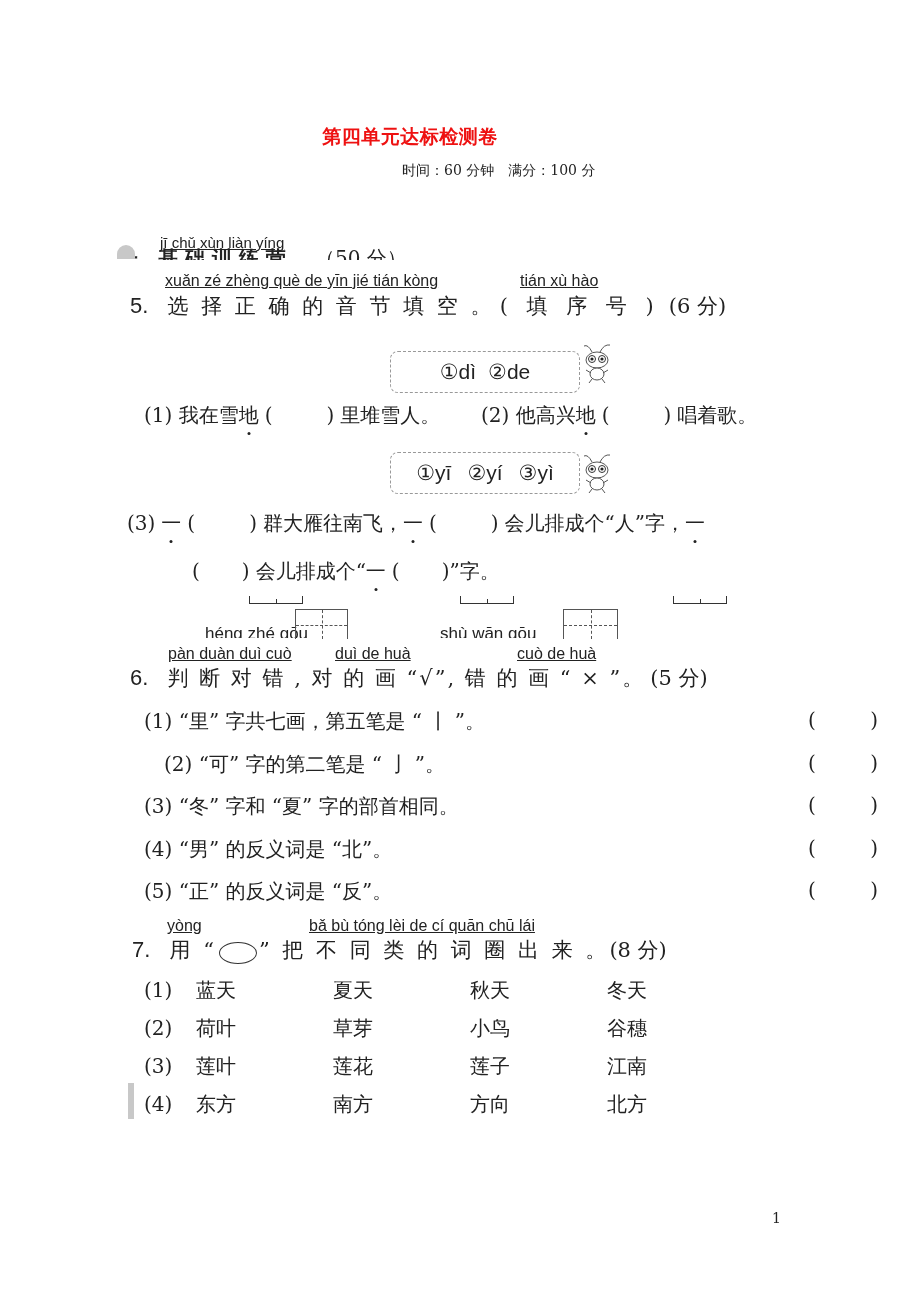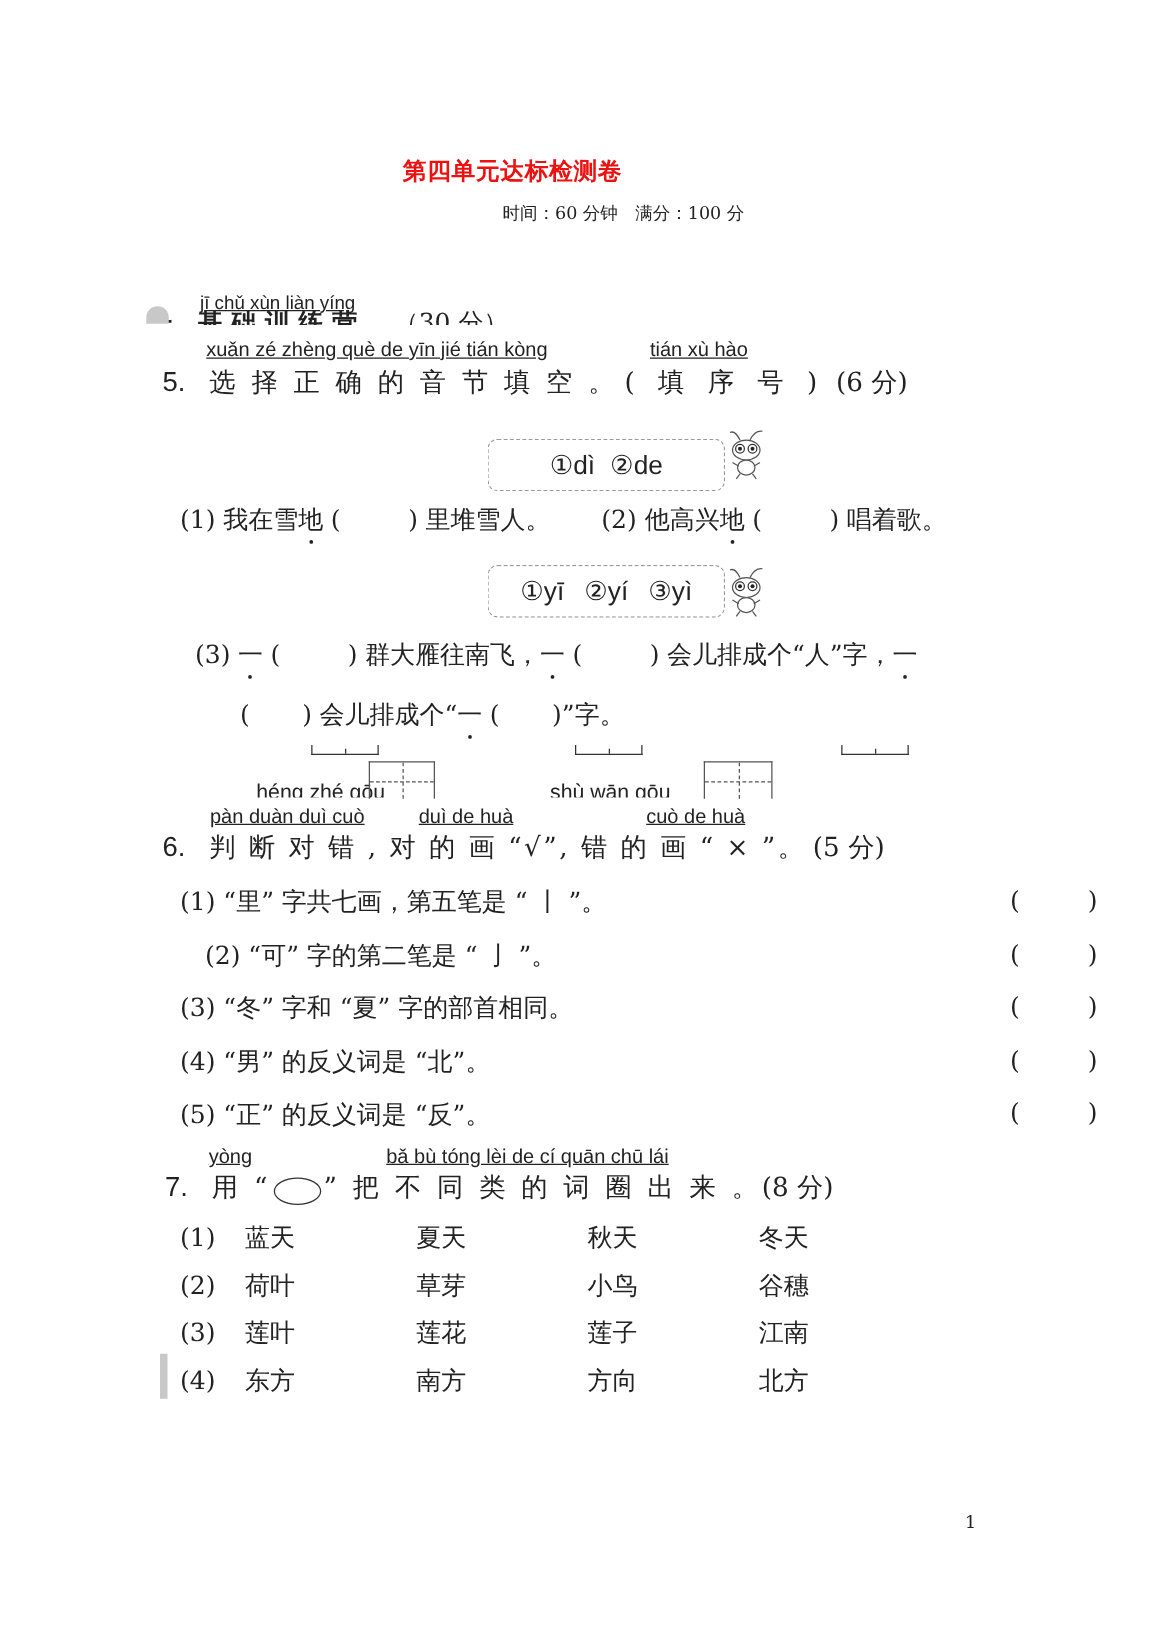--- a/index.html
+++ b/index.html
@@ -28,21 +28,21 @@
 </style>
 </head>
 <body>
 
 <div class="abs title">第四单元达标检测卷</div>
 <div class="abs subtitle">时间：60 分钟　满分：100 分</div>
 
 <div class="abs pinyin" style="left:160px;top:234px;font-size:15px;">jī  chǔ xùn liàn yíng</div>
 <div class="abs" style="left:118px;top:248px;width:520px;height:12px;overflow:hidden;">
   <span style="font-family:'DejaVu Sans',sans-serif;font-size:20px;font-weight:bold;position:relative;top:-3px;">一、基 础 训 练 营</span>
-  <span style="font-size:20px;position:relative;top:-3px;margin-left:24px;">（30 分）</span>
+  <span style="font-size:20px;position:relative;top:-3px;margin-left:24px;">（50 分）</span>
 </div>
 <div class="scan-mark" style="left:117px;top:245px;width:18px;height:14px;border-radius:9px 9px 0 0;"></div>
 
 <div class="abs pinyin" style="left:165px;top:272px;">xuǎn  zé  zhèng què  de  yīn  jié  tián kòng</div>
 <div class="abs pinyin" style="left:520px;top:272px;">tián xù hào</div>
 <div class="abs" style="left:130px;top:292px;">
   <span class="qnum">5.</span>
   <span class="qline" style="margin-left:14px;letter-spacing:3px;">选 择 正 确 的 音 节 填 空 。</span>
   <span class="qline" style="letter-spacing:6px;">( 填 序 号 )</span>
   <span class="qline" style="margin-left:4px;">(6 分)</span>
@@ -78,21 +78,21 @@
   <path d="M12 10 Q8 2 4 4 M20 10 Q24 2 30 3" stroke="#555" fill="none" stroke-width="1"></path>
   <ellipse cx="17" cy="18" rx="11" ry="8" fill="#fff" stroke="#555"></ellipse>
   <circle cx="12" cy="17" r="3.5" fill="#fff" stroke="#333"></circle>
     <circle cx="22" cy="17" r="3.5" fill="#fff" stroke="#333"></circle>
   <circle cx="12" cy="17" r="1.6" fill="#222"></circle>
     <circle cx="22" cy="17" r="1.6" fill="#222"></circle>
   <ellipse cx="17" cy="32" rx="7" ry="6" fill="#fff" stroke="#555"></ellipse>
   <path d="M11 31 L6 28 M23 31 L28 28 M12 37 L9 41 M22 37 L25 41" stroke="#555" stroke-width="1"></path>
 </svg>
 
-<div class="abs body-text" style="left:156px;top:510px;">
+<div class="abs body-text" style="left:127px;top:510px;">
   <span>(3)</span><span class="sp" style="width:6px"></span><span class="dot">一</span><span class="sp" style="width:6px"></span><span>(<span class="sp" style="width:54px"></span>)</span><span class="sp" style="width:6px"></span><span>群大雁往南飞，</span><span class="dot">一</span><span class="sp" style="width:6px"></span><span>(<span class="sp" style="width:54px"></span>)</span><span class="sp" style="width:6px"></span><span>会儿排成个“人”字，</span><span class="dot">一</span>
 </div>
 <div class="abs body-text" style="left:192px;top:558px;">
   <span>(<span class="sp" style="width:42px"></span>)</span><span class="sp" style="width:6px"></span><span>会儿排成个“</span><span class="dot">一</span><span class="sp" style="width:6px"></span><span>(<span class="sp" style="width:42px"></span>)</span><span>”字。</span>
 </div>
 
 <div class="bracket" style="left:249px;top:596px;width:54px;"></div>
 <div class="bracket" style="left:460px;top:596px;width:54px;"></div>
 <div class="bracket" style="left:673px;top:596px;width:54px;"></div>
 <div class="abs pinyin" style="left:165px;top:624px;height:14px;overflow:hidden;font-size:17px;line-height:20px;margin-left:40px;">héng zhé gōu</div>

